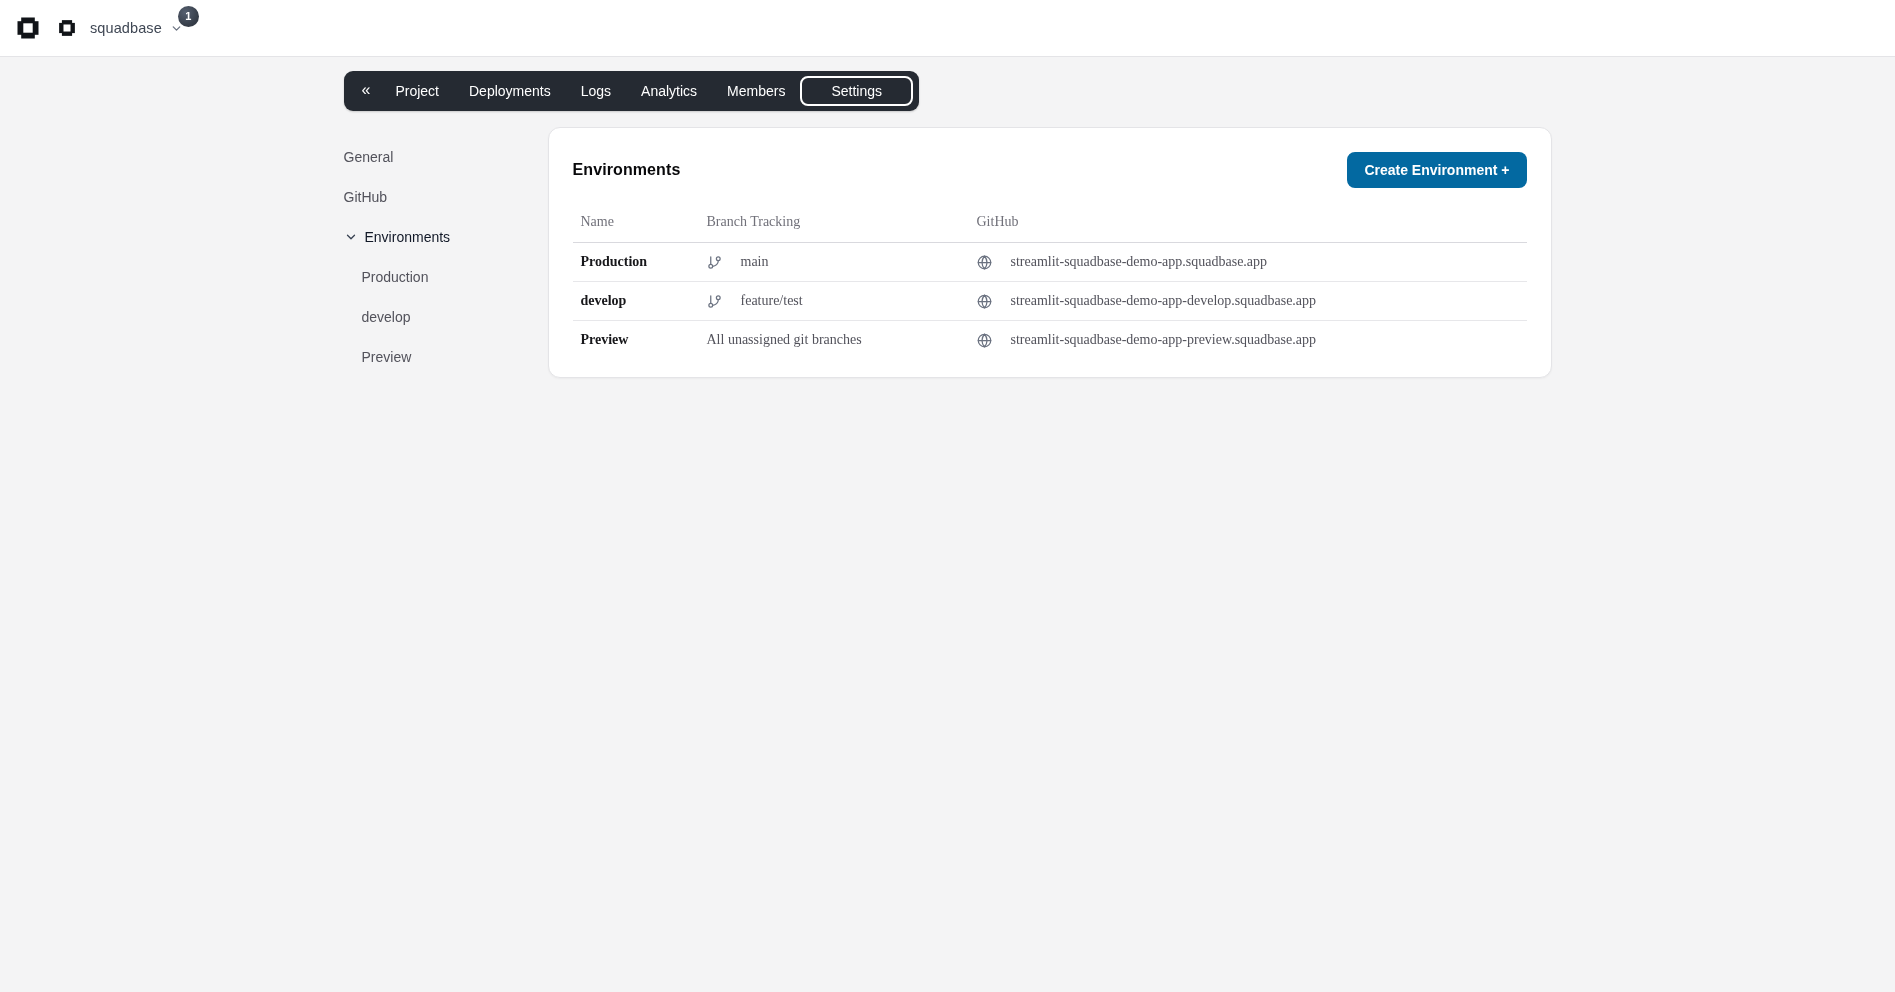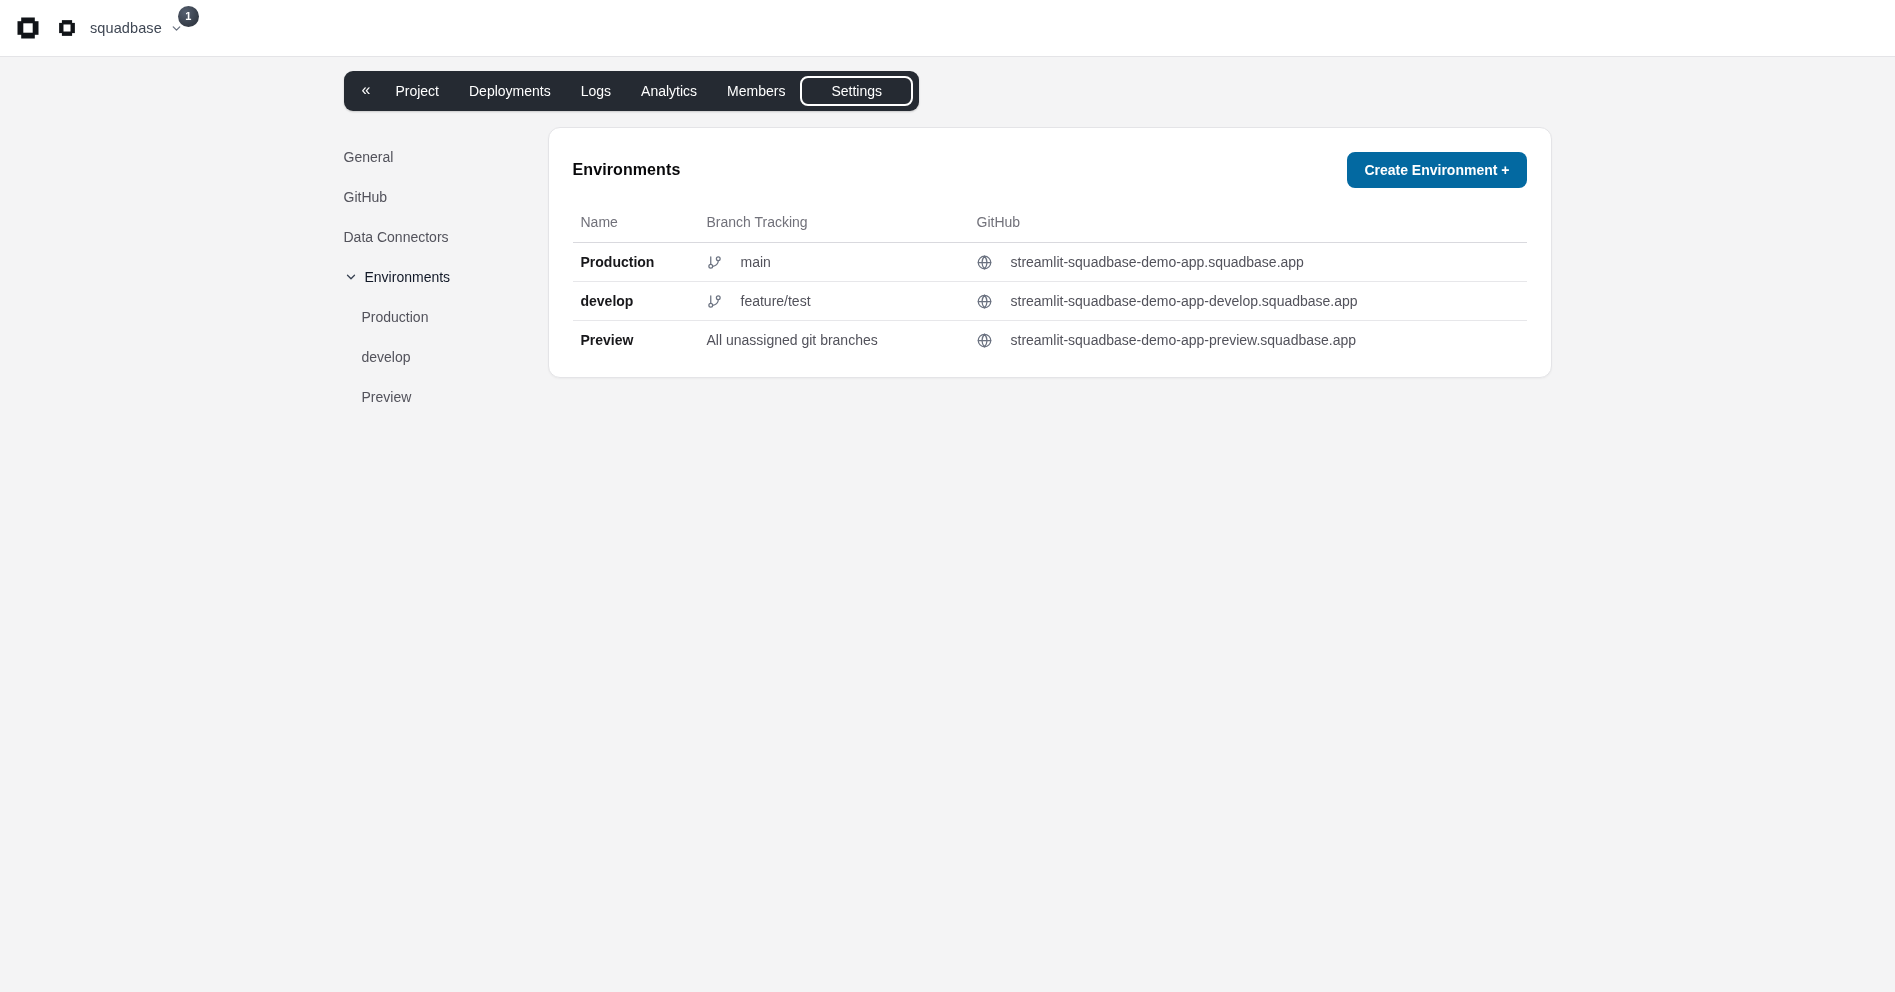--- a/index.html
+++ b/index.html
@@ -119,21 +119,21 @@
     color: #fff;
     border: none;
     border-radius: 8px;
     font-family: "Liberation Sans", sans-serif;
     font-size: 14px;
     font-weight: 600;
     padding: 10px 17px;
     cursor: pointer;
   }
 
-  table.env-table { width: 100%; border-collapse: collapse; margin-top: 16px; }
+  table.env-table { width: 100%; border-collapse: collapse; margin-top: 16px; font-family: Liberation Serif, serif; }
   .env-table th {
     text-align: left;
     font-size: 14px;
     font-weight: 400;
     color: #71717a;
     padding: 10px 8px 12px 8px;
     border-bottom: 1px solid #d9d9de;
   }
   .env-table col.c-name { width: 126px; }
   .env-table col.c-branch { width: 270px; }
@@ -192,21 +192,20 @@
     <span class="nav-tab">Analytics</span>
     <span class="nav-tab">Members</span>
     <span class="nav-tab active">Settings</span>
   </nav>
 
   <div class="page-body">
 
     <aside class="sidebar">
       <div class="side-item">General</div>
       <div class="side-item">GitHub</div>
-      <div class="side-item">Data Connectors</div>
       <div class="side-item expanded-parent">
         <span class="chev">
           <svg width="14" height="14" viewBox="0 0 24 24" fill="none" stroke="#374151" stroke-width="2.2" stroke-linecap="round" stroke-linejoin="round">
               <path d="m6 9 6 6 6-6"></path>
             </svg>
         </span>
         <span>Environments</span>
       </div>
       <div class="side-item child">Production</div>
       <div class="side-item child">develop</div>

